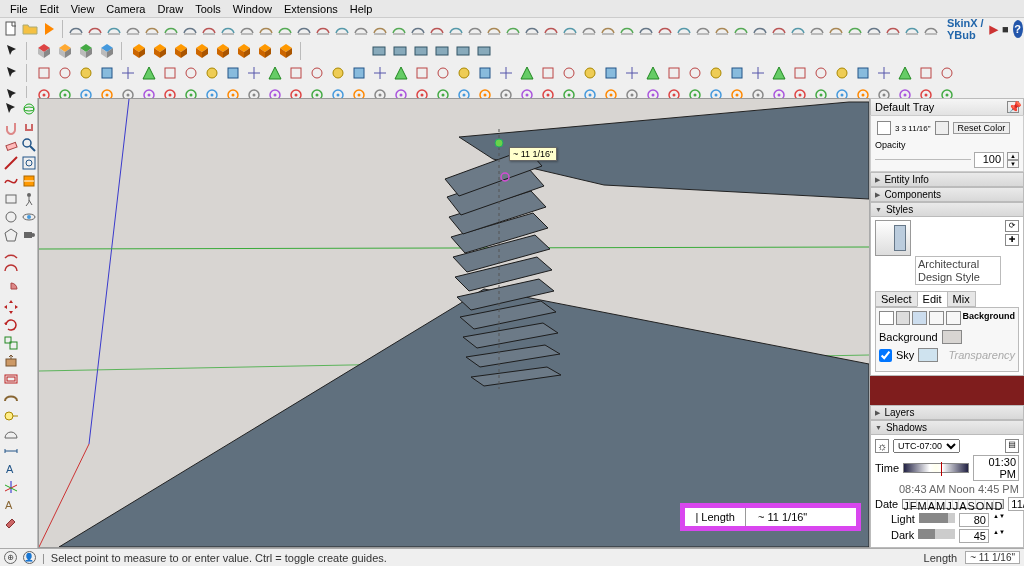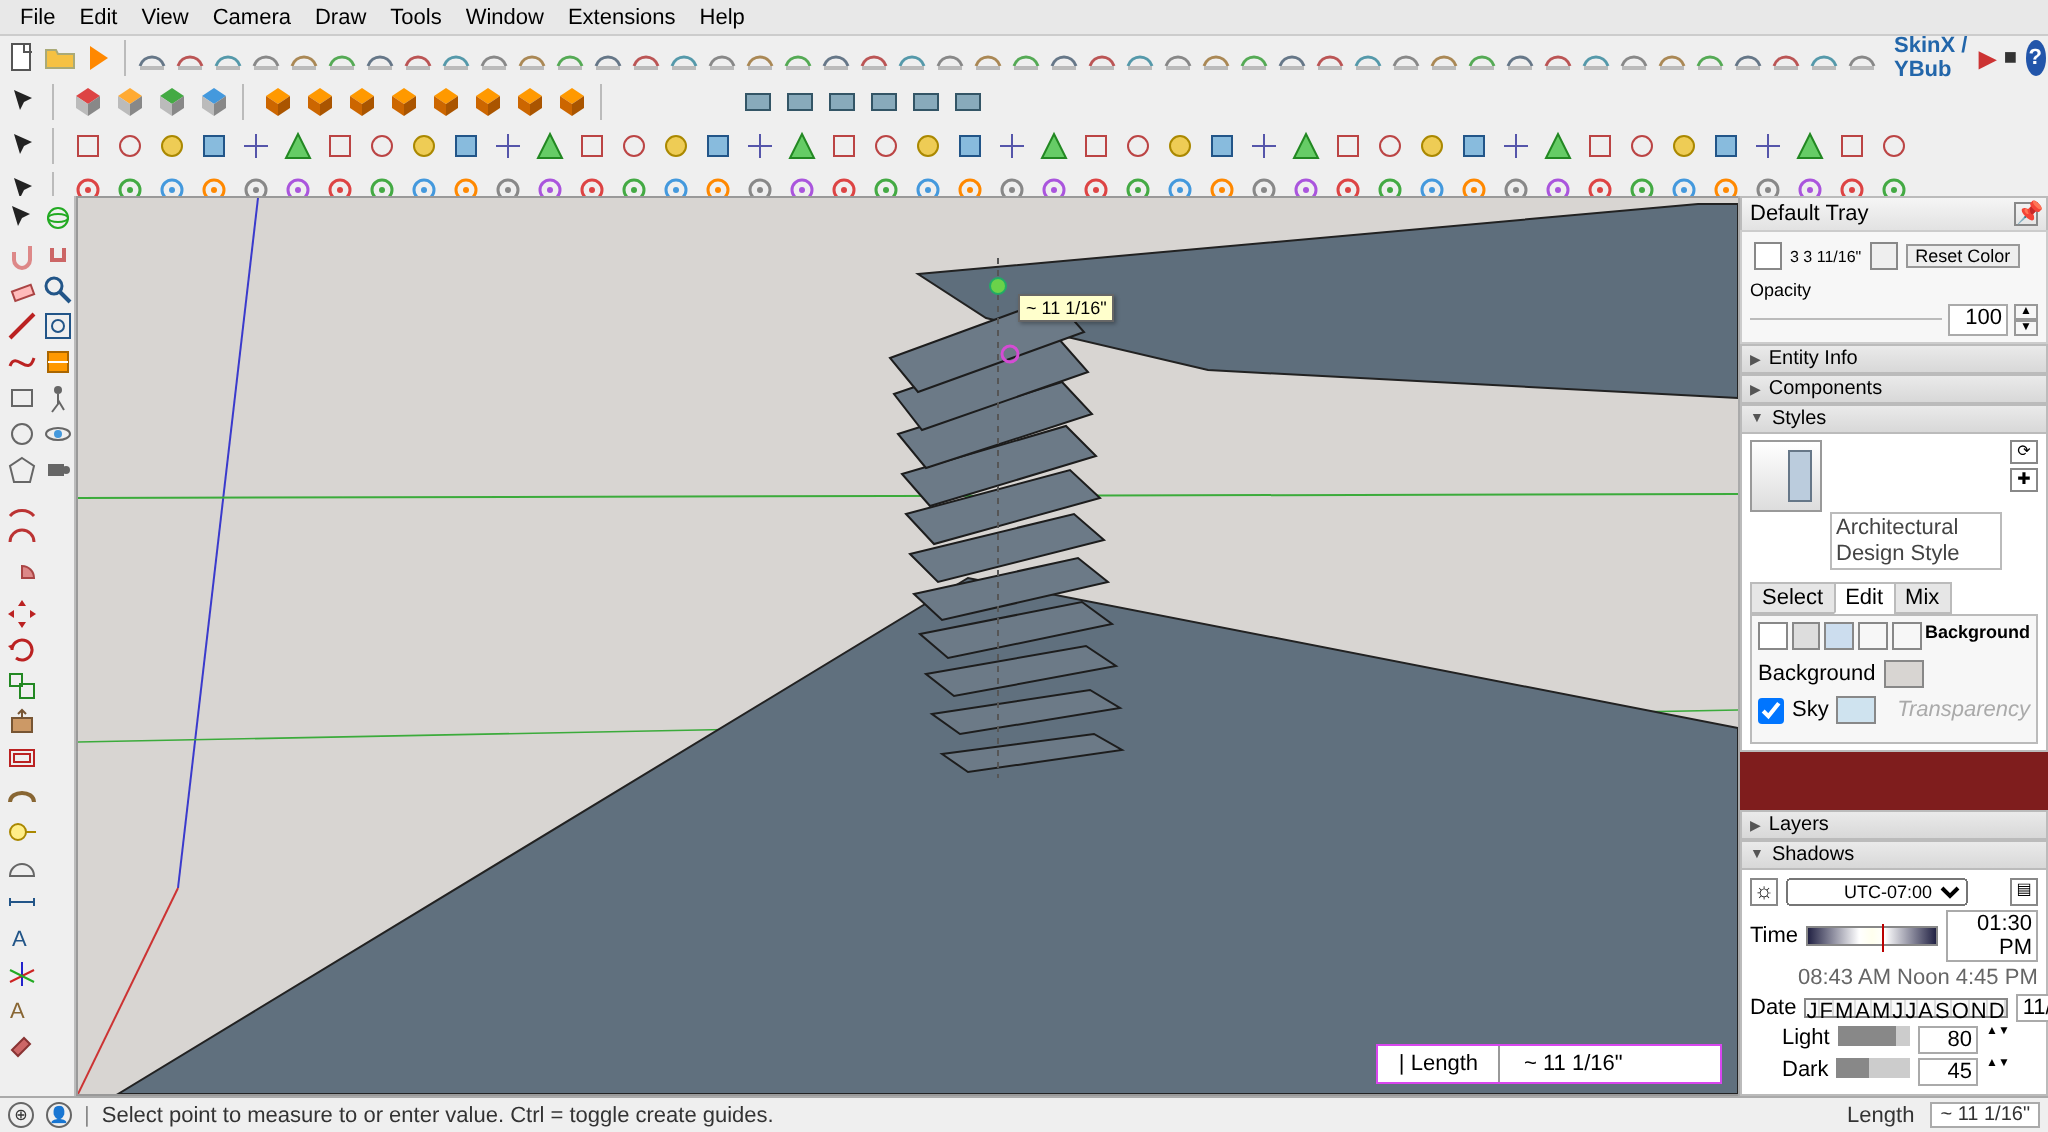--- a/index.html
+++ b/index.html
@@ -47,35 +47,35 @@
   .bg-row { display:flex; align-items:center; gap:4px; padding:2px 0; font-size:9px;}
   .swatch { width:20px; height:14px; border:1px solid #888; }
   .slider-row { display:flex; align-items:flex-start; gap:4px; font-size:9px; padding:1px 16px;}
   .slider { flex:1; height:10px; background:linear-gradient(to right,#888 0%,#888 40%,#ccc 40%,#ccc 100%); position:relative;}
   .nbox { width:30px; border:1px solid #aaa; text-align:right; padding:0 2px; background:#fff;}
   .reset-row{ display:flex; gap:4px; align-items:center; padding:2px;}
   .reset-row .sw{ width:14px;height:14px; border:1px solid #888;}
   .small-btn{ border:1px solid #999; background:#eee; padding:0 4px; font-size:9px;}
 
   
-  .vcb { position: absolute; right: 8px; bottom: 5px; background: #fff; border:1px solid #d946ef; display:flex; font-size:12px;}
+  .vcb { position: absolute; right: 8px; bottom: 16px; background: #fff; border:5px solid #d946ef; display:flex; font-size:12px;}
   .vcb .lbl { padding:3px 10px; border-right:1px solid #999;}
   .vcb .val { padding:3px 12px; min-width:110px;}
 
   
   .dim-tip { position:absolute; background:#ffffcc; border:1px solid #666; padding:1px 3px; font-size:9px; box-shadow:1px 1px 2px rgba(0,0,0,.3);}
 
   
   .status { position:absolute; left:0; right:0; bottom:0; height:18px; background:#efefef; border-top:1px solid #aaa; display:flex; align-items:center; padding:0 4px; gap:6px; font-size:10px; color:#333;}
   .status .sico{ width:13px;height:13px; border-radius:50%; border:1px solid #666; display:flex; align-items:center; justify-content:center;font-size:8px;}
 
   .tray-grow { flex:1; overflow:auto; }
   .tray-bottom { }
   .shad-body .row { display:flex; align-items:center; gap:4px; font-size:9px; padding:1px 0;}
-  .shad-body select{ font-size:9px;padding-left:24px;}
+  .shad-body select{ font-size:9px;}
   .tod-bar{ flex:1; height:10px; background:linear-gradient(to right,#224 0%,#fff 40%,#ffe 50%,#fff 60%,#224 100%); position:relative; border:1px solid #888;}
   .tod-mark{ position:absolute; top:-2px; width:1px; height:14px; background:#b00;}
   .date-bar{ flex:1; height:10px; font-size:6px; letter-spacing:0; display:flex; border:1px solid #888; background:#fafafa;}
   .date-bar span{ flex:1; text-align:center; border-right:1px solid #ddd;}
   .right-stat{ margin-left:auto; display:flex; align-items:center; gap:8px;}
   .rs-box{ border:1px solid #aaa; background:#fff; padding:0 4px; font-size:10px;}
   .op-controls{ display:flex; gap:3px; margin-top:2px;}
   .op-controls .line{ flex:1; height:1px; background:#bbb; margin-top:7px;}
 </style>
 </head>

